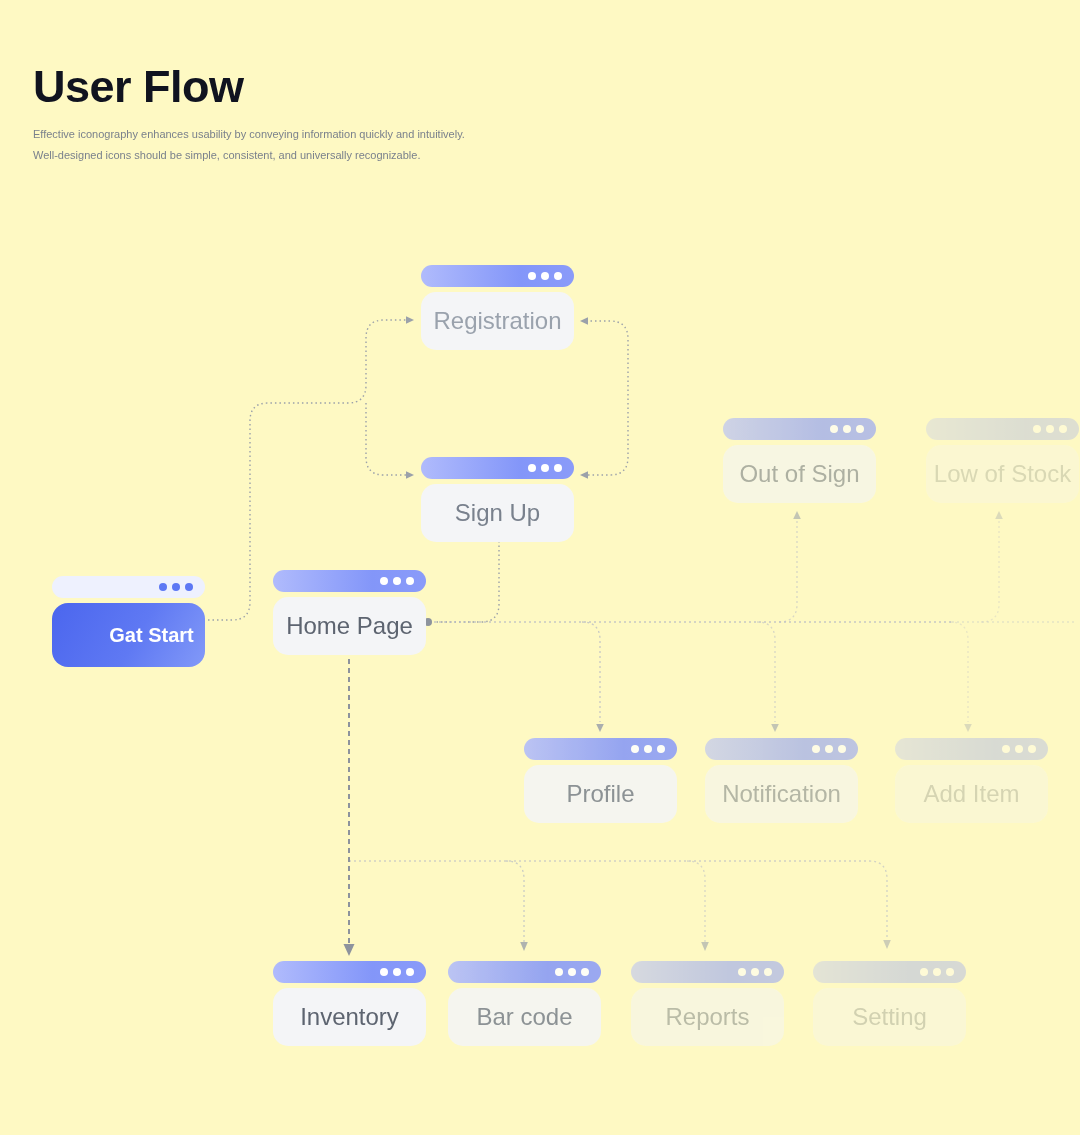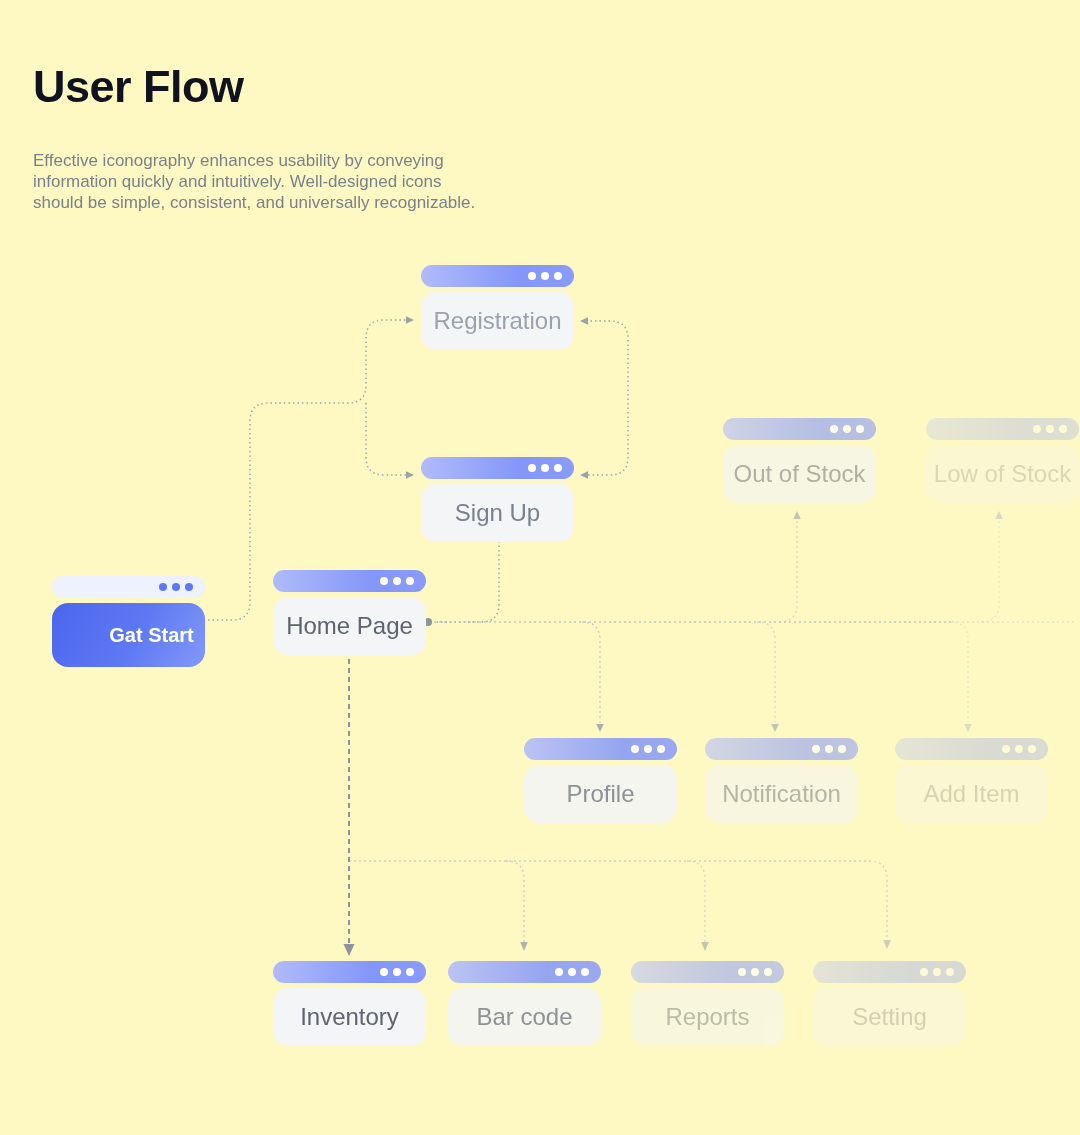--- a/index.html
+++ b/index.html
@@ -11,22 +11,22 @@
     font-family:"Liberation Sans", sans-serif;
     overflow:hidden;
   }
   
   .intro { position:absolute; left:33px; top:62px; width:460px; }
   .page-title {
     font-size:45px; font-weight:700; color:#10131f;
     letter-spacing:-0.5px; line-height:1.1;
   }
   .page-desc {
-    margin-top:38px; width:445px;
-    font-size:17px; line-height:21px; color:#7a818c;
+    margin-top:12px; width:445px;
+    font-size:11px; line-height:21px; color:#7a818c;
   }
   
   .node { position:absolute; width:153px; }
   .win-header {
     position:relative; height:22px; border-radius:11px;
     background:linear-gradient(90deg,#b0bbfc 0%,#8396f9 65%,#8a9bf9 100%);
     margin-bottom:5px;
   }
   .win-dots {
     position:absolute; right:12px; top:50%; transform:translateY(-50%);
@@ -171,21 +171,21 @@
   </div>
 
   <div class="node n-out-of-stock">
     <div class="win-header">
       <span class="win-dots">
           <i></i>
           <i></i>
           <i></i>
         </span>
     </div>
-    <div class="win-body">Out of Stock</div>
+    <div class="win-body">Out of Sign</div>
   </div>
 
   <div class="node n-low-of-stock">
     <div class="win-header">
       <span class="win-dots">
           <i></i>
           <i></i>
           <i></i>
         </span>
     </div>

